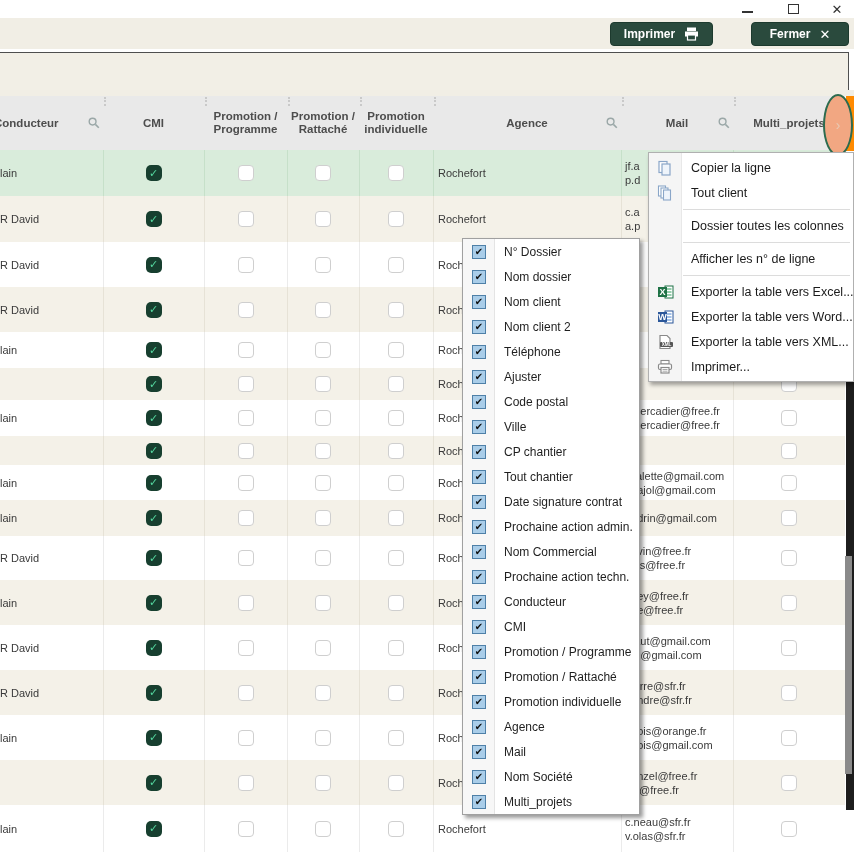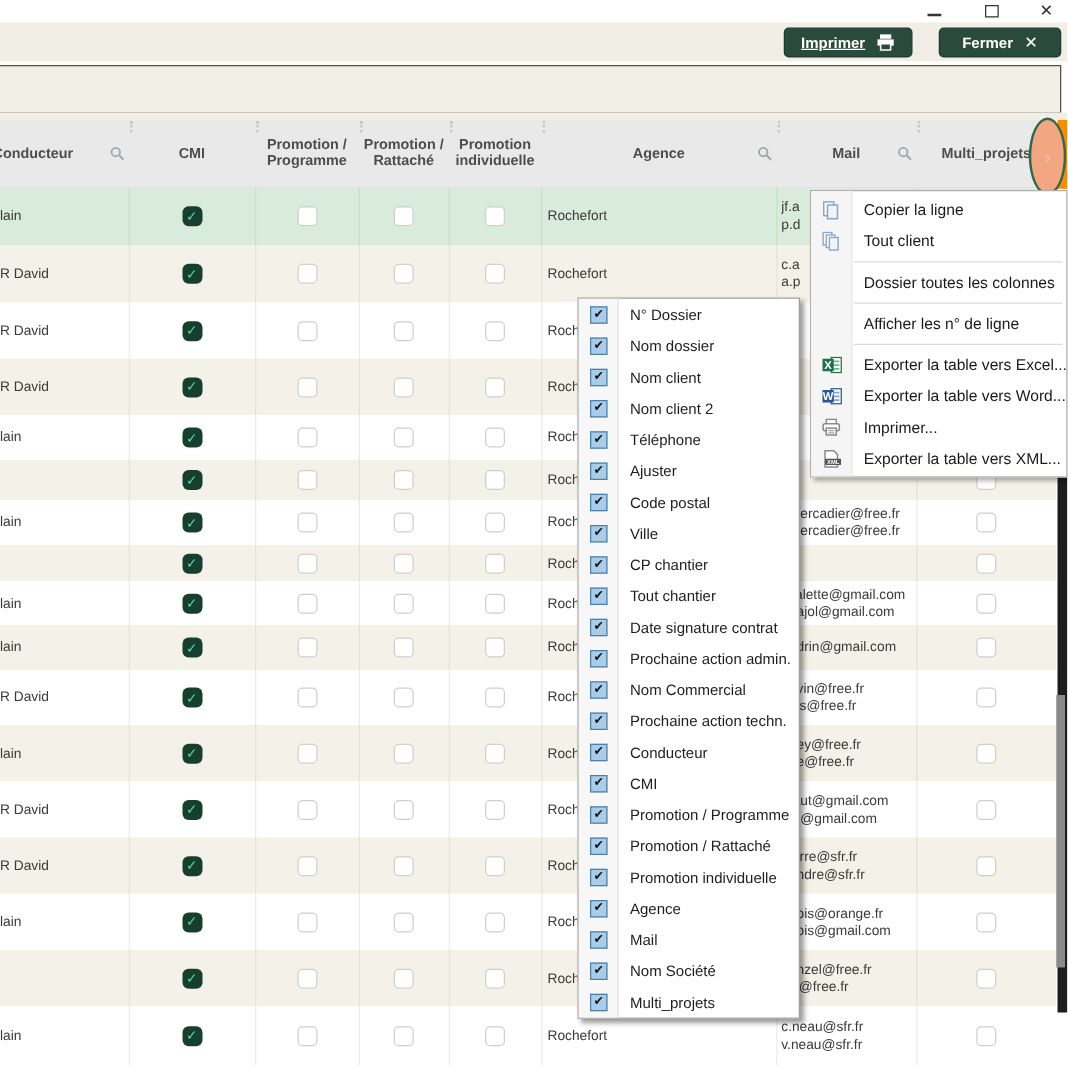--- a/index.html
+++ b/index.html
@@ -14,21 +14,21 @@
   .wc-restore{right:50px;}
   .wc-close{right:6px;font-size:13px;}
   .restore-glyph{width:9px;height:8px;border:1.3px solid #333;position:relative;background:#fff;}
   .restore-glyph:before{content:"";position:absolute;left:2px;top:-4px;width:9px;height:8px;border:1.3px solid #333;z-index:-1;}
   .min-glyph{width:11px;height:0;border-top:2px solid #333;margin-top:6px;}
 
   
   .actionbar{position:absolute;left:0;top:18px;width:854px;height:31px;background:#f1eee5;}
   .gbtn{position:absolute;top:4px;height:22px;background:#2a4a3d;border:1px solid #1d3a2e;border-radius:4px;
         color:#fff;font-size:12px;font-weight:bold;display:flex;align-items:center;justify-content:center;gap:9px;cursor:default;}
-  .gbtn-imprimer{left:627px;width:101px;text-decoration:underline;}
+  .gbtn-imprimer{left:610px;width:101px;}
   .gbtn-fermer{left:751px;width:96px;}
   .btn-x{font-size:13px;font-weight:bold;}
 
   
   .framebox{position:absolute;left:-2px;top:52px;width:849px;height:37px;background:#f2efe6;border:1px solid #4f4f4f;}
   .belowstrip{position:absolute;left:0;top:90px;width:854px;height:6px;background:#f1eee5;}
 
   
   .thead{position:absolute;left:0;top:96px;width:845px;height:54px;background:#e9e9e9;border-bottom:1px solid #d7d7d7;}
   .th{position:absolute;top:0;height:54px;display:flex;align-items:center;justify-content:center;
@@ -654,21 +654,21 @@
         </div>
         <div class="cell c-p2">
           <div class="chk-off"></div>
         </div>
         <div class="cell c-p3">
           <div class="chk-off"></div>
         </div>
         <div class="cell c-ag">Rochefort</div>
         <div class="cell c-mail">
           <div>c.neau@sfr.fr</div>
-          <div>v.neau@sfr.fr</div>
+          <div>v.olas@sfr.fr</div>
         </div>
         <div class="cell c-multi">
           <div class="chk-off"></div>
         </div>
       </div>
     </div>
 
   <div class="scroll-strip"></div>
   <div class="scroll-thumb"></div>
   <div class="orange-strip"></div>
@@ -824,34 +824,34 @@
             <line x1="9.5" y1="11" x2="14.5" y2="11" stroke="#7da7dd" stroke-width="1.4"></line>
             <rect x="1" y="3" width="9" height="10" fill="#2b579a"></rect>
             <text x="5.5" y="11" font-size="9" font-weight="bold" fill="#fff" text-anchor="middle" font-family="Liberation Sans,sans-serif">W</text>
           </svg>
         </span>
         <span class="cm-lbl">Exporter la table vers Word...</span>
       </div>
       <div class="cm-item">
         <span class="cm-icon">
           <svg width="16" height="16" viewBox="0 0 16 16">
+            <path d="M3 1.5 h7 l3 3 v10 h-10 z" fill="#fff" stroke="#8a8a8a" stroke-width="1.2"></path>
+            <rect x="3" y="8" width="13" height="5" fill="#555" rx="1"></rect>
+            <text x="9.5" y="12.2" font-size="4.6" font-weight="bold" fill="#fff" text-anchor="middle" font-family="Liberation Sans,sans-serif">XML</text>
+          </svg>
+        </span>
+        <span class="cm-lbl">Exporter la table vers XML...</span>
+      </div>
+      <div class="cm-item">
+        <span class="cm-icon">
+          <svg width="16" height="16" viewBox="0 0 16 16">
             <rect x="4" y="1.5" width="8" height="3.5" fill="#fff" stroke="#8a8a8a" stroke-width="1.1"></rect>
             <rect x="1.5" y="5" width="13" height="5.5" rx="1.5" fill="#fff" stroke="#8a8a8a" stroke-width="1.2"></rect>
             <rect x="4" y="8.5" width="8" height="5.5" fill="#fff" stroke="#8a8a8a" stroke-width="1.2"></rect>
             <line x1="5.5" y1="10.5" x2="10.5" y2="10.5" stroke="#aaa" stroke-width="1"></line>
             <line x1="5.5" y1="12.2" x2="10.5" y2="12.2" stroke="#aaa" stroke-width="1"></line>
           </svg>
         </span>
         <span class="cm-lbl">Imprimer...</span>
       </div>
-      <div class="cm-item">
-        <span class="cm-icon">
-          <svg width="16" height="16" viewBox="0 0 16 16">
-            <path d="M3 1.5 h7 l3 3 v10 h-10 z" fill="#fff" stroke="#8a8a8a" stroke-width="1.2"></path>
-            <rect x="3" y="8" width="13" height="5" fill="#555" rx="1"></rect>
-            <text x="9.5" y="12.2" font-size="4.6" font-weight="bold" fill="#fff" text-anchor="middle" font-family="Liberation Sans,sans-serif">XML</text>
-          </svg>
-        </span>
-        <span class="cm-lbl">Exporter la table vers XML...</span>
-      </div>
     </div>
 
 </div>
 
 </body></html>

